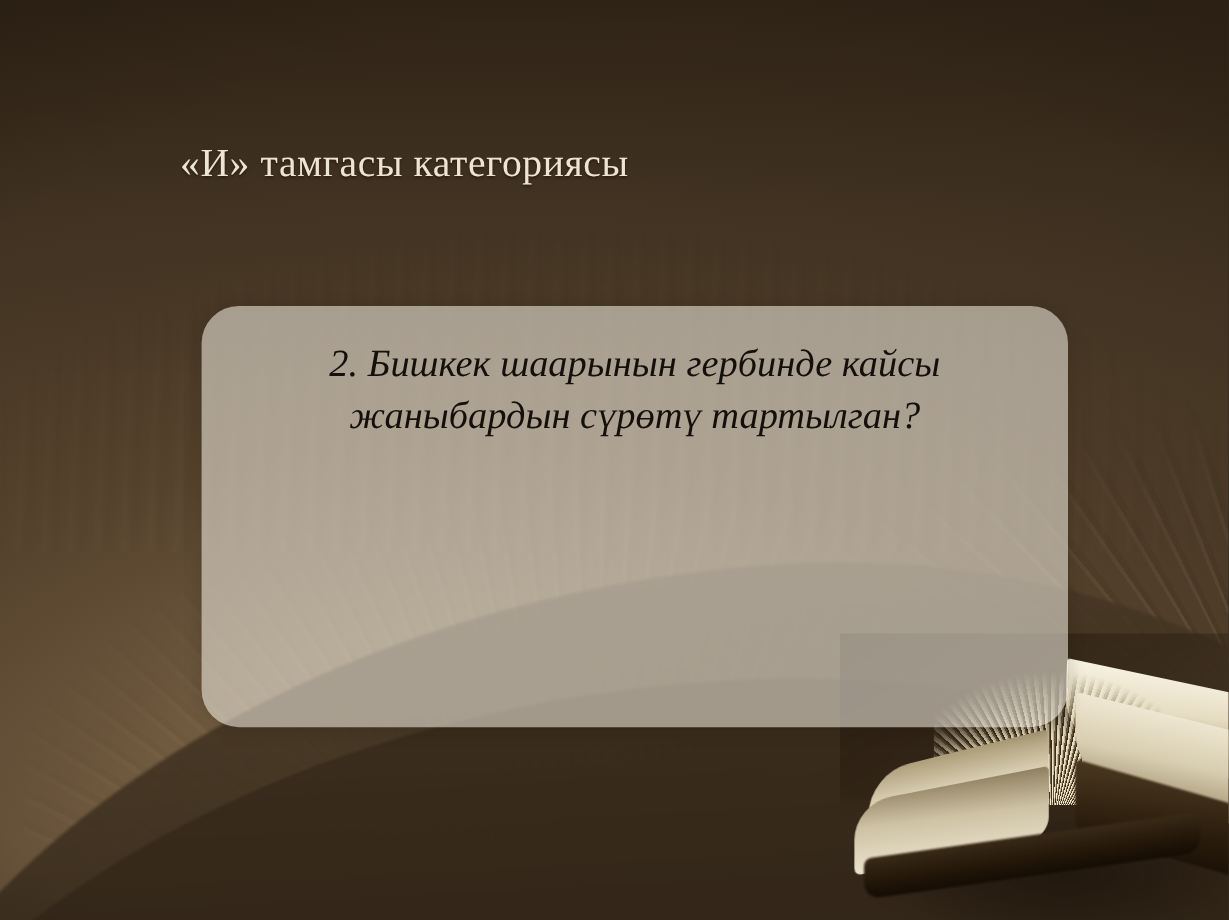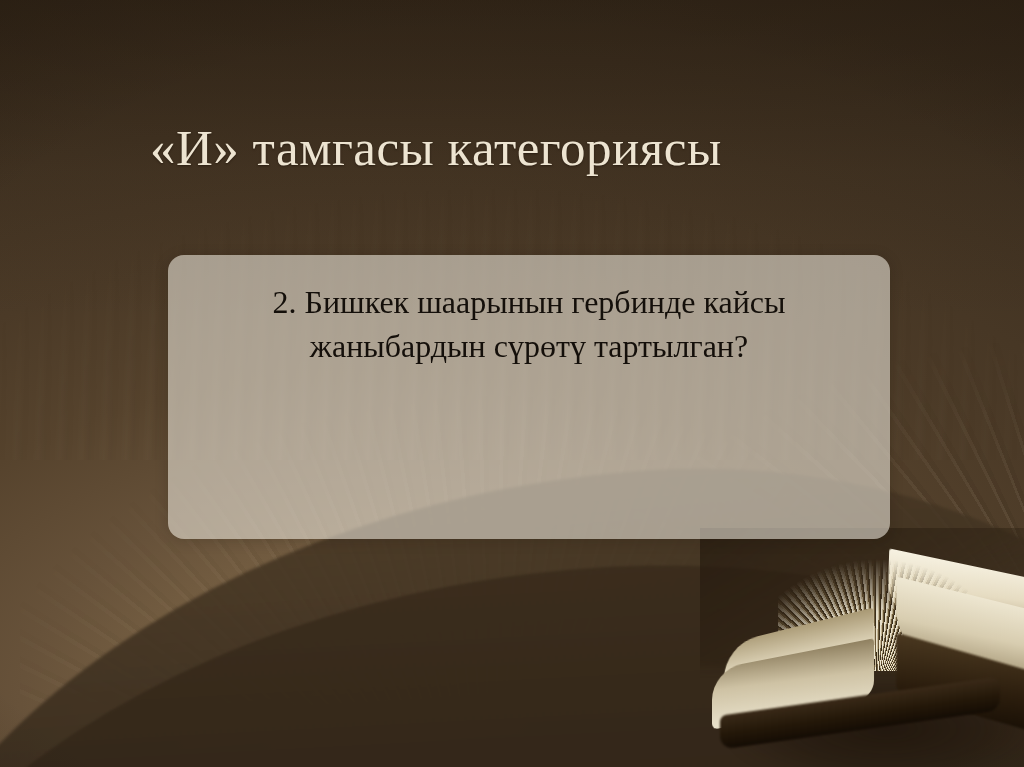--- a/index.html
+++ b/index.html
@@ -204,38 +204,39 @@
     background: linear-gradient(170deg, #4a3820 0%, #2b1d0d 60%, #180f05 100%);
     filter: blur(0.8px);
   }
 
   
   .title {
     position: absolute;
     left: 150px;
     top: 118px;
     width: 780px;
-    font-size: 51px;
+    font-size: 33px;
     line-height: 1.18;
     letter-spacing: 0.5px;
     color: #ede4d1;
     white-space: nowrap;
     text-shadow: 0 1px 2px rgba(25,15,6,0.55);
   }
 
   
   .content-box {
     position: absolute;
     left: 168px;
     top: 255px;
     width: 722px;
-    height: 284px;
-    border-radius: 16px;
+    height: 351px;
+    border-radius: 31px;
     background: rgba(238,233,221,0.58);
     box-shadow: 0 2px 14px rgba(22,14,6,0.18);
+    font-style: italic;
   }
   .content-text {
     position: absolute;
     left: 40px;
     right: 40px;
     top: 26px;
     text-align: center;
     font-size: 32px;
     line-height: 1.36;
     color: #140f0a;

